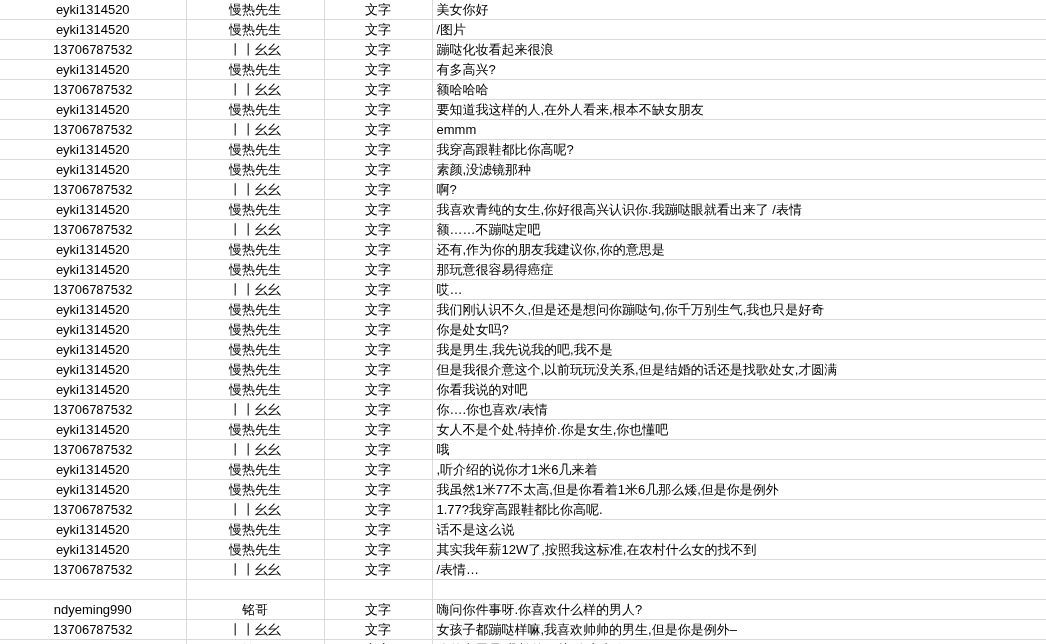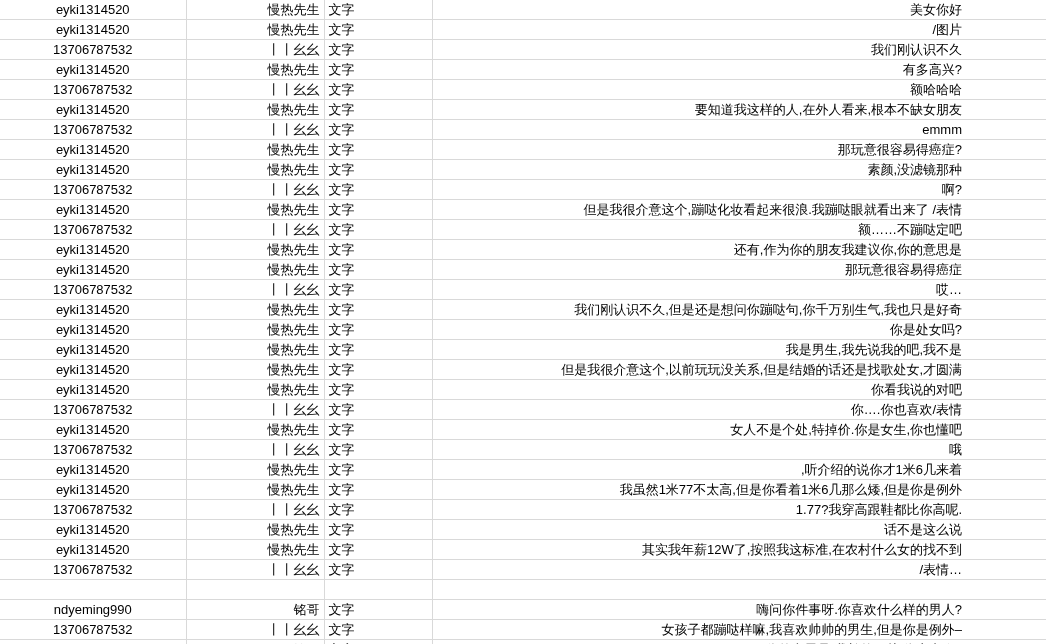--- a/index.html
+++ b/index.html
@@ -28,23 +28,23 @@
     white-space: nowrap;
     overflow: hidden;
     vertical-align: middle;
   }
   col.c-id      { width: 186px; }
   col.c-nick    { width: 138px; }
   col.c-type    { width: 108px; }
   col.c-msg     { width: 614px; }
 
   td.id   { text-align: center; border-right: 1px solid #d9d9d9; margin-left: 12px; }
-  td.nick { text-align: right; border-right: 1px solid #d9d9d9; }
-  td.type { text-align: left; border-right: 1px solid #d9d9d9; }
-  td.msg  { text-align: right; padding-right: 84px; }
+  td.nick { text-align: center; border-right: 1px solid #d9d9d9; }
+  td.type { text-align: center; border-right: 1px solid #d9d9d9; }
+  td.msg  { padding-right: 84px; }
 
   tr.blank td {
     height: 19px;
     border-bottom: 1px solid #d9d9d9;
   }
   tr.blank td.id, tr.blank td.nick, tr.blank td.type {
     border-right: 1px solid #d9d9d9;
   }
 </style>
 </head>
@@ -67,21 +67,21 @@
       <tr>
         <td class="id">eyki1314520</td>
         <td class="nick">慢热先生</td>
         <td class="type">文字</td>
         <td class="msg">/图片</td>
       </tr>
       <tr>
         <td class="id">13706787532</td>
         <td class="nick">丨丨幺幺</td>
         <td class="type">文字</td>
-        <td class="msg">我们刚认识不久</td>
+        <td class="msg">蹦哒化妆看起来很浪</td>
       </tr>
       <tr>
         <td class="id">eyki1314520</td>
         <td class="nick">慢热先生</td>
         <td class="type">文字</td>
         <td class="msg">有多高兴?</td>
       </tr>
       <tr>
         <td class="id">13706787532</td>
         <td class="nick">丨丨幺幺</td>
@@ -97,39 +97,39 @@
       <tr>
         <td class="id">13706787532</td>
         <td class="nick">丨丨幺幺</td>
         <td class="type">文字</td>
         <td class="msg">emmm</td>
       </tr>
       <tr>
         <td class="id">eyki1314520</td>
         <td class="nick">慢热先生</td>
         <td class="type">文字</td>
-        <td class="msg">那玩意很容易得癌症?</td>
+        <td class="msg">我穿高跟鞋都比你高呢?</td>
       </tr>
       <tr>
         <td class="id">eyki1314520</td>
         <td class="nick">慢热先生</td>
         <td class="type">文字</td>
         <td class="msg">素颜,没滤镜那种</td>
       </tr>
       <tr>
         <td class="id">13706787532</td>
         <td class="nick">丨丨幺幺</td>
         <td class="type">文字</td>
         <td class="msg">啊?</td>
       </tr>
       <tr>
         <td class="id">eyki1314520</td>
         <td class="nick">慢热先生</td>
         <td class="type">文字</td>
-        <td class="msg">但是我很介意这个,蹦哒化妆看起来很浪.我蹦哒眼就看出来了 /表情</td>
+        <td class="msg">我喜欢青纯的女生,你好很高兴认识你.我蹦哒眼就看出来了 /表情</td>
       </tr>
       <tr>
         <td class="id">13706787532</td>
         <td class="nick">丨丨幺幺</td>
         <td class="type">文字</td>
         <td class="msg">额……不蹦哒定吧</td>
       </tr>
       <tr>
         <td class="id">eyki1314520</td>
         <td class="nick">慢热先生</td>

